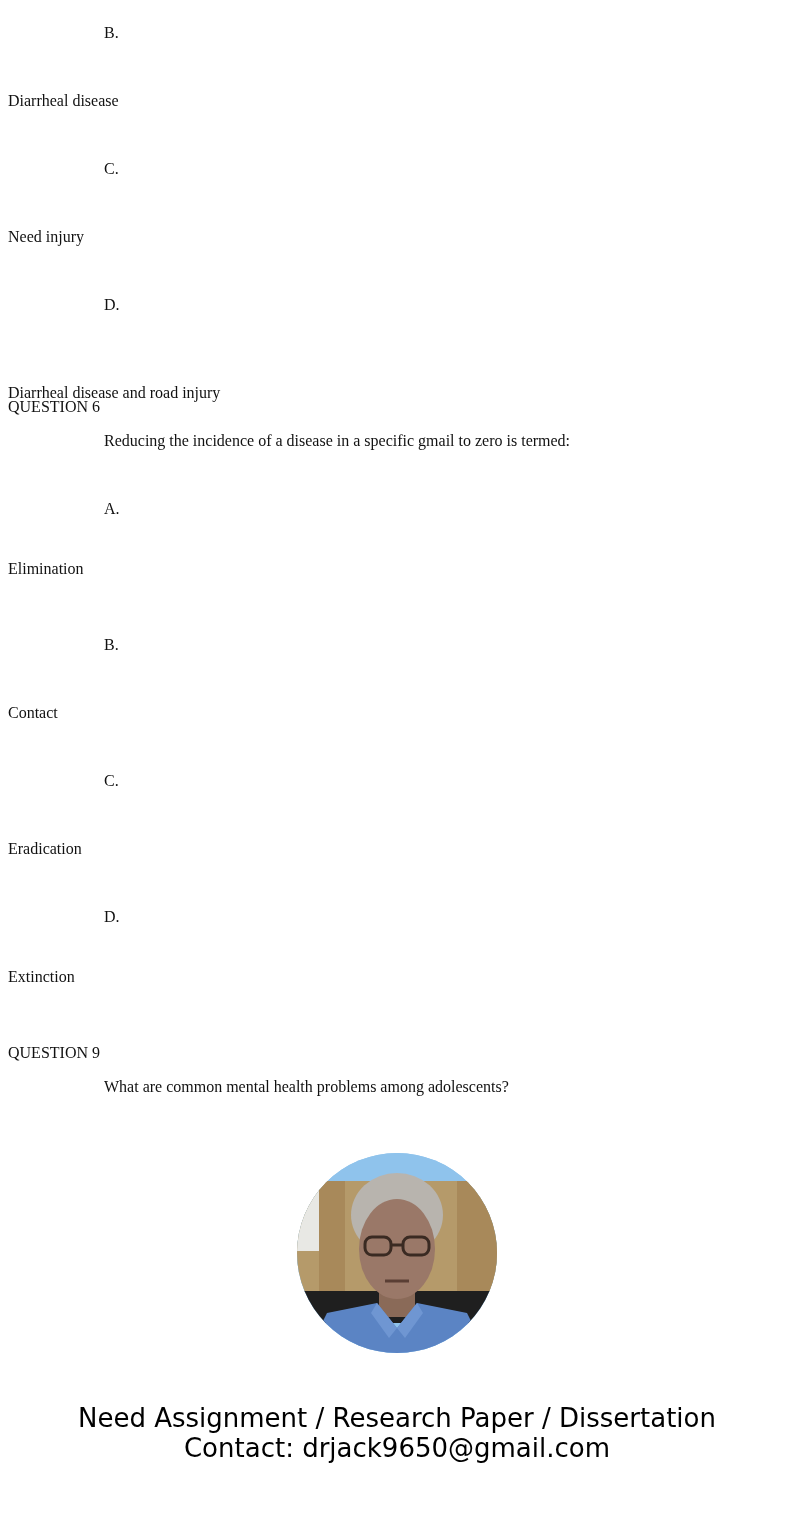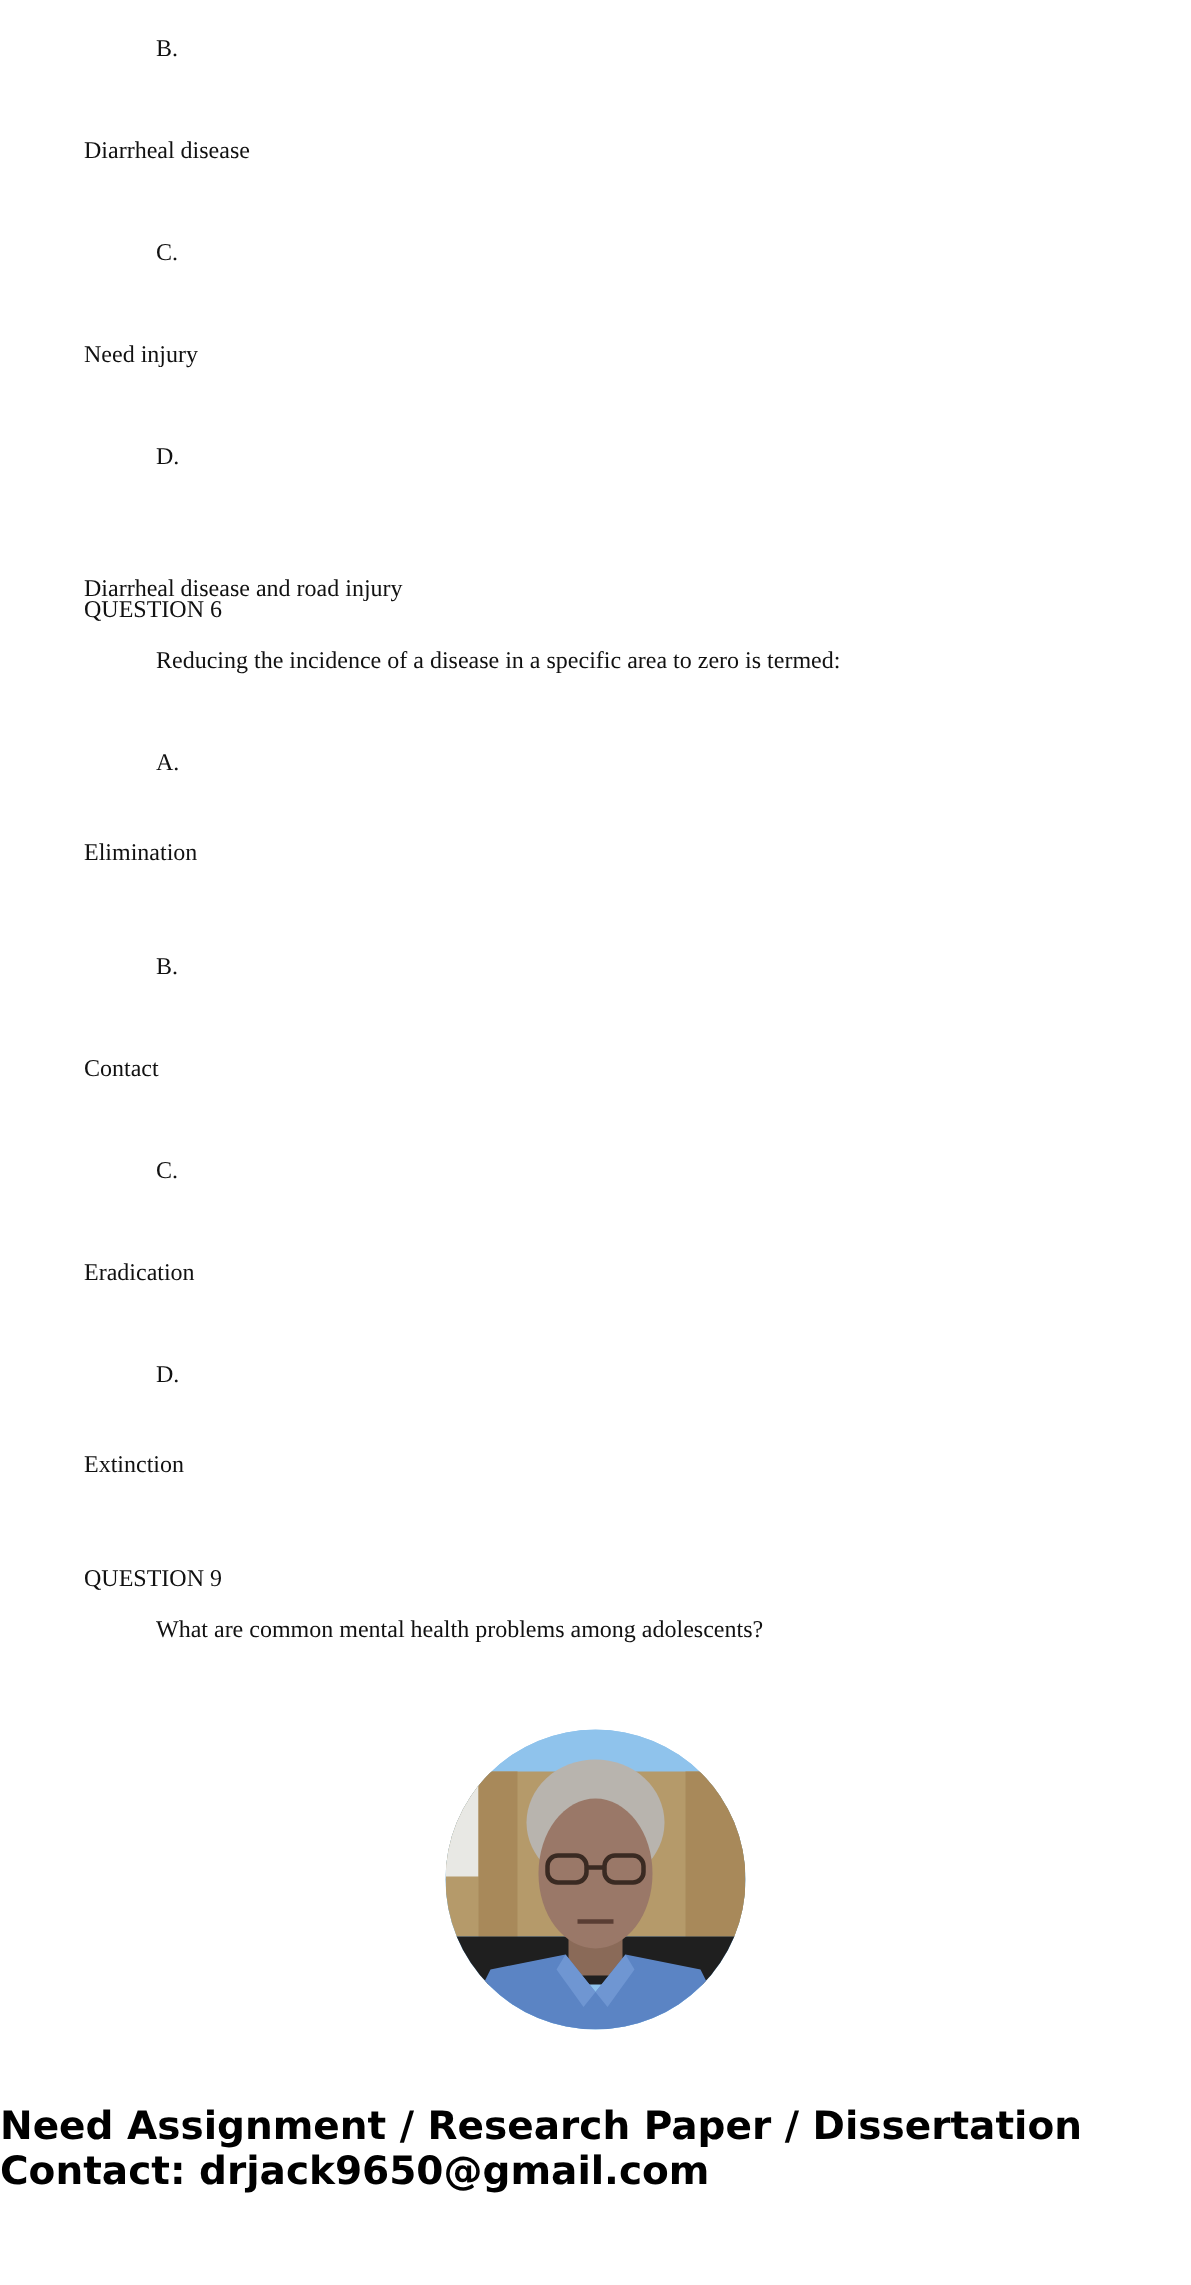--- a/index.html
+++ b/index.html
@@ -14,57 +14,58 @@
       overflow: hidden;
       font-family: "Liberation Serif", serif;
       font-size: 16px;
       color: #111111;
     }
     .line {
       position: absolute;
       white-space: nowrap;
       line-height: 18px;
     }
-    .left { left: 8px; margin-left: 48px; }
+    .left { left: 8px; }
     .indent { left: 104px; }
     .avatar {
       position: absolute;
       left: 297px;
       top: 1153px;
       width: 200px;
       height: 200px;
       border-radius: 50%;
       overflow: hidden;
       background: #8fc3ec;
     }
     .footer {
       position: absolute;
       left: 0;
       top: 1403px;
       width: 794px;
+      text-align: center;
       font-family: "DejaVu Sans", sans-serif;
-      font-weight: bold;
+      font-weight: normal;
       font-size: 26px;
       line-height: 30px;
       color: #000000;
     }
     .footer div { white-space: nowrap; }
   </style>
 </head>
 <body>
 
 <div class="line indent" style="top:24px">B.</div>
 <div class="line left" style="top:92px">Diarrheal disease</div>
 <div class="line indent" style="top:160px">C.</div>
 <div class="line left" style="top:228px">Need injury</div>
 <div class="line indent" style="top:296px">D.</div>
 <div class="line left" style="top:384px">Diarrheal disease and road injury</div>
 
 <div class="line left" style="top:398px">QUESTION 6</div>
-<div class="line indent" style="top:432px">Reducing the incidence of a disease in a specific area to zero is termed:</div>
+<div class="line indent" style="top:432px">Reducing the incidence of a disease in a specific gmail to zero is termed:</div>
 <div class="line indent" style="top:500px">A.</div>
 <div class="line left" style="top:560px">Elimination</div>
 <div class="line indent" style="top:636px">B.</div>
 <div class="line left" style="top:704px">Contact</div>
 <div class="line indent" style="top:772px">C.</div>
 <div class="line left" style="top:840px">Eradication</div>
 <div class="line indent" style="top:908px">D.</div>
 <div class="line left" style="top:968px">Extinction</div>
 
 <div class="line left" style="top:1044px">QUESTION 9</div>

